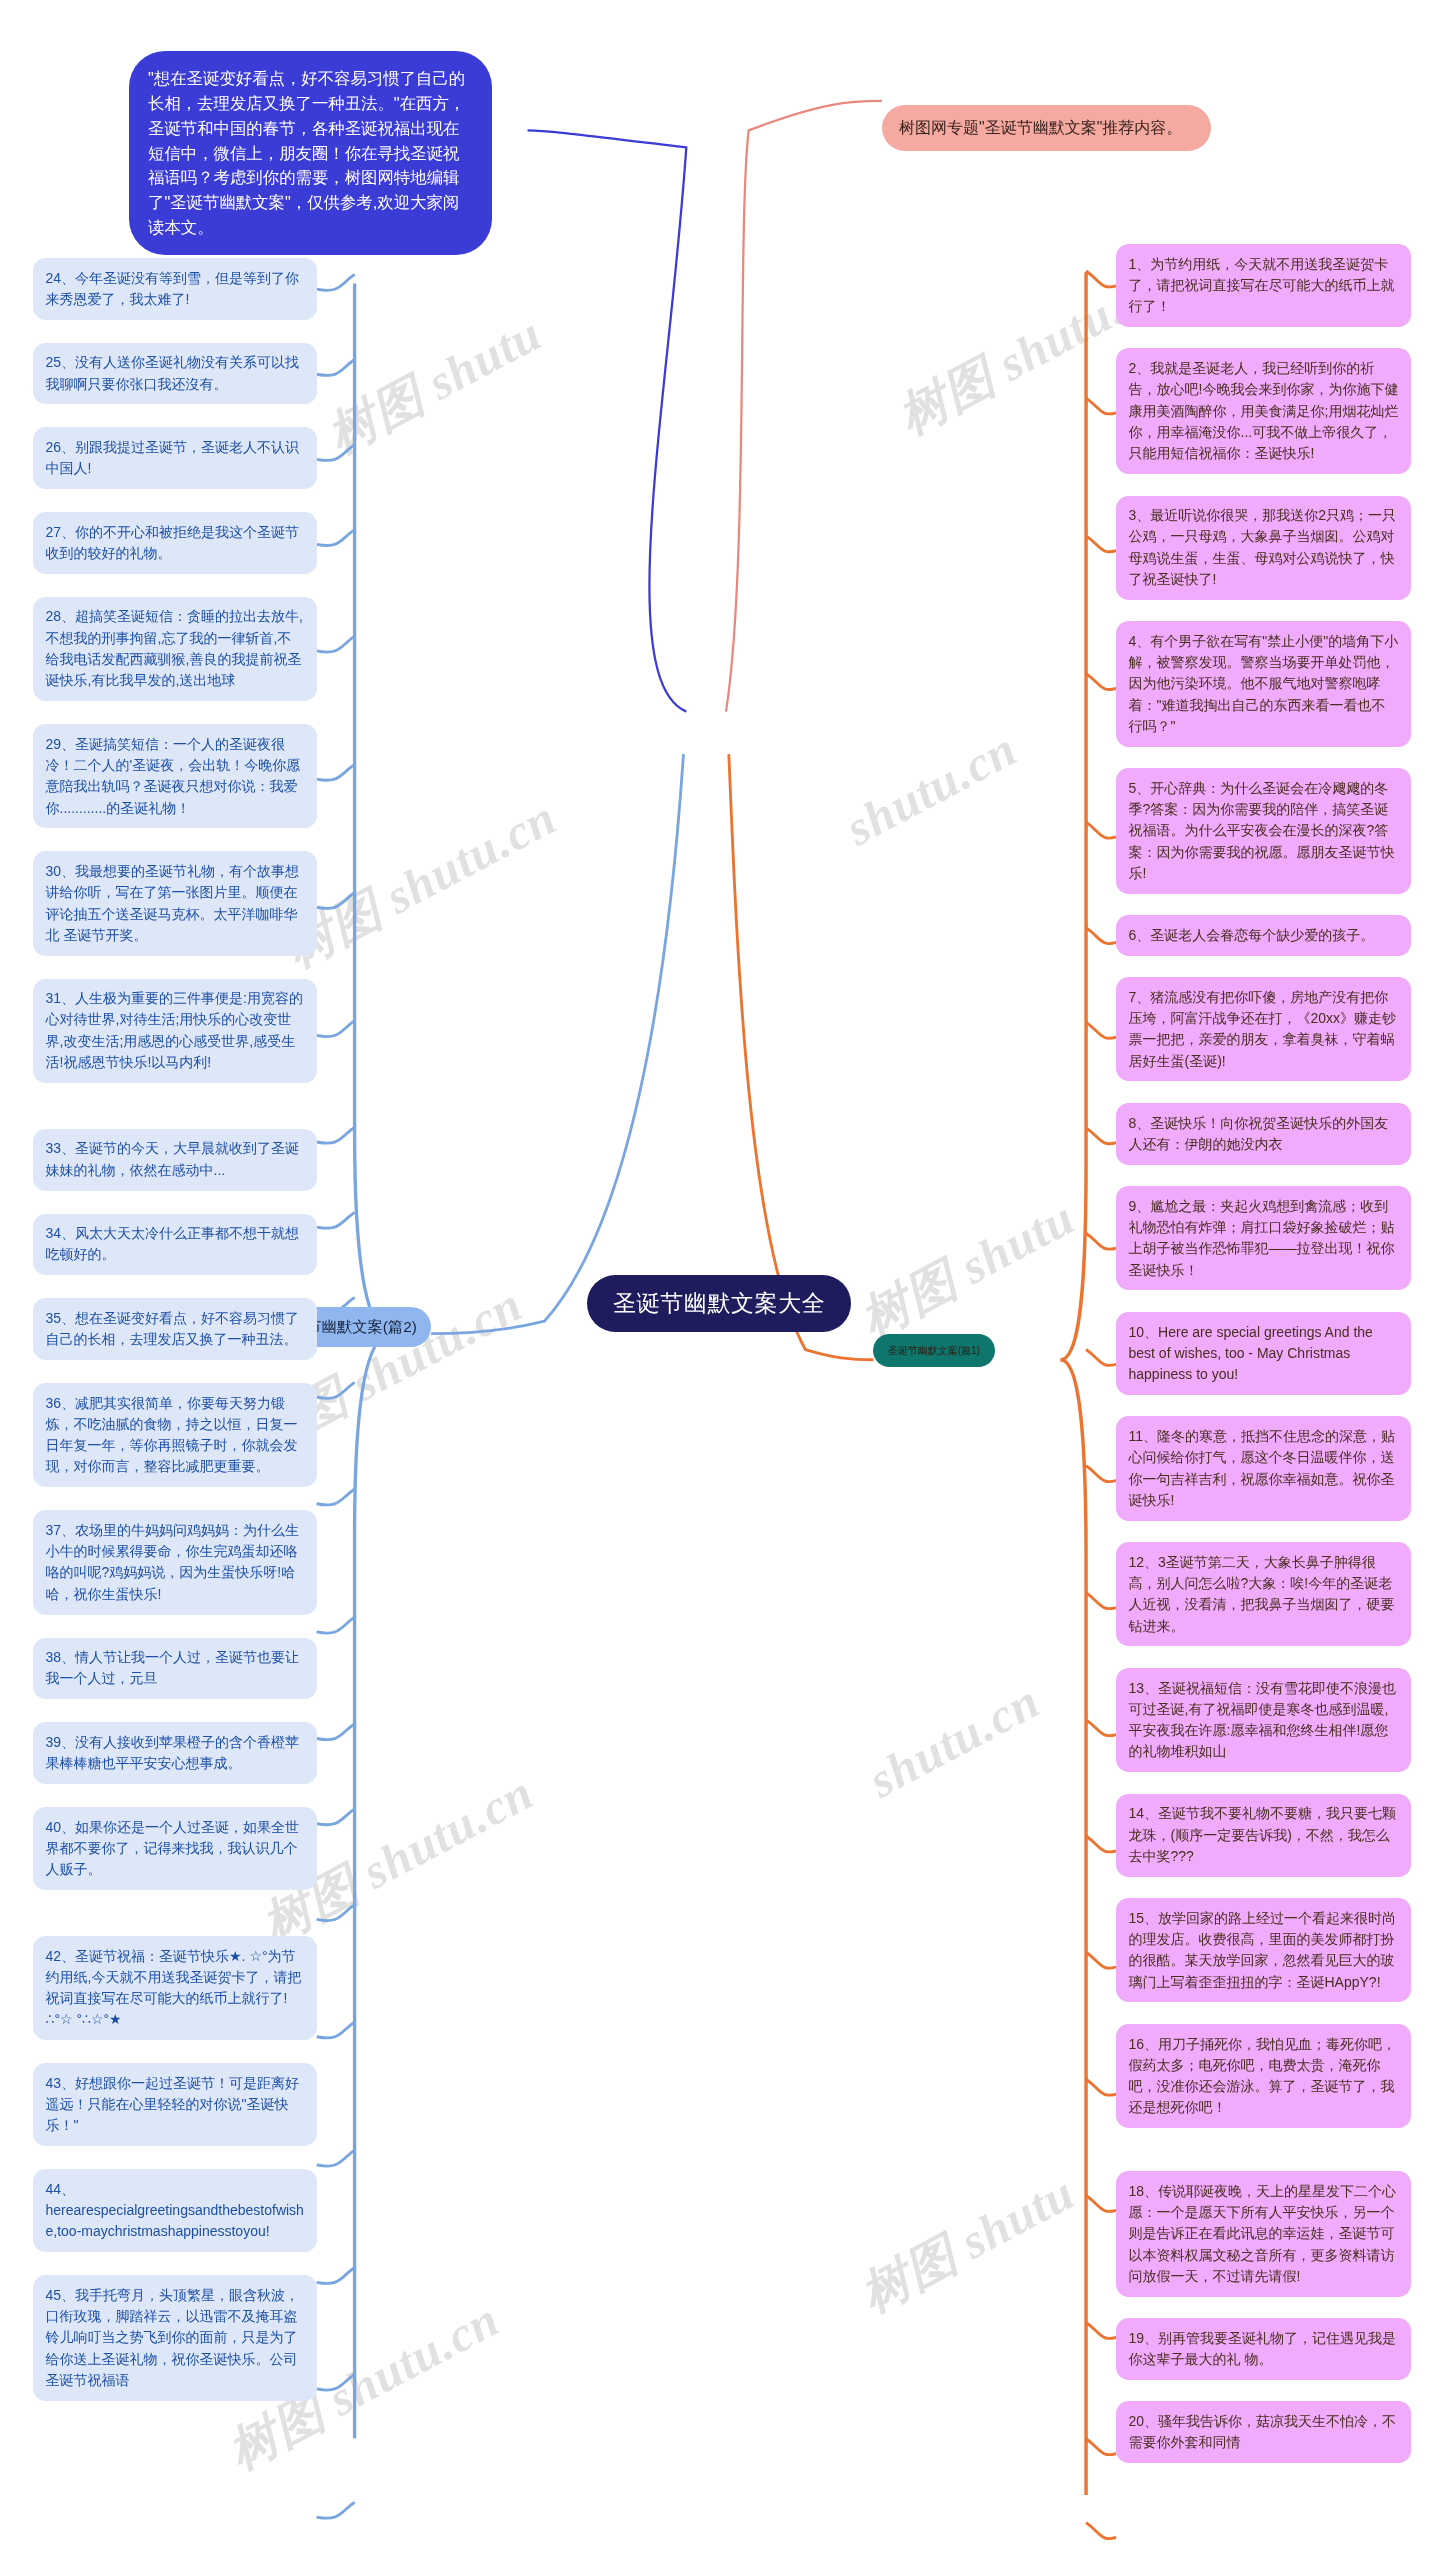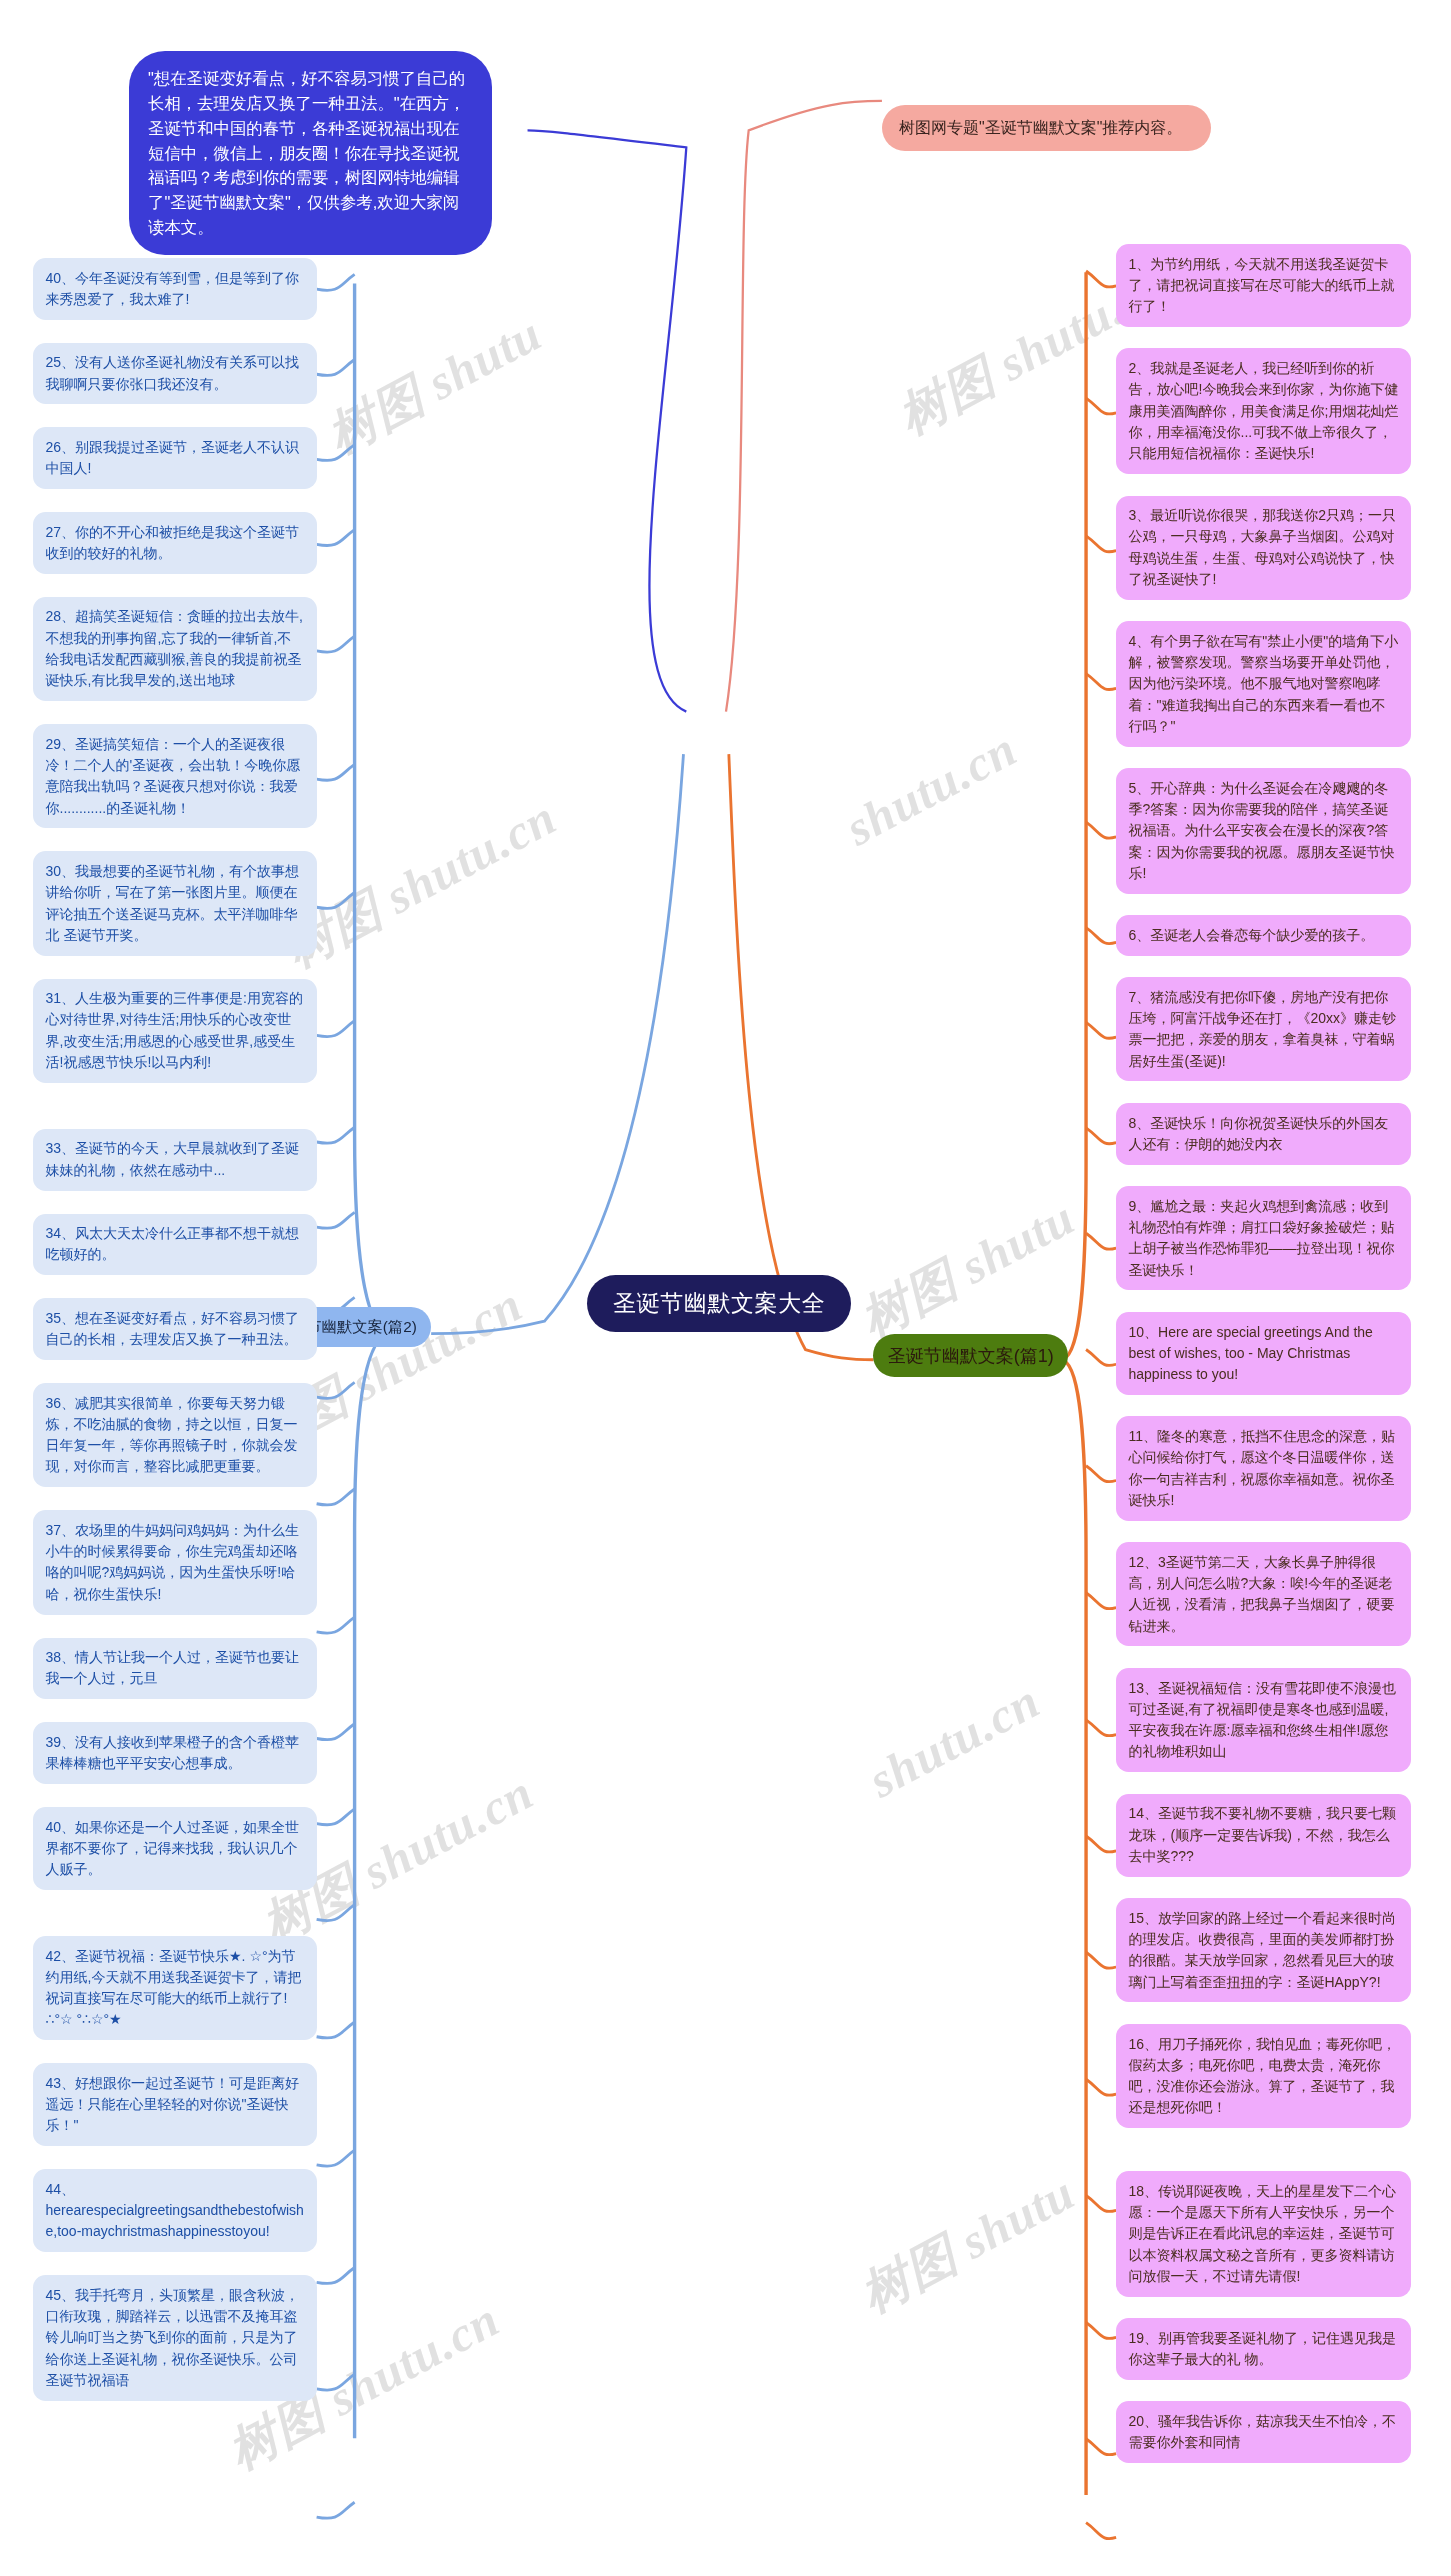--- a/index.html
+++ b/index.html
@@ -31,22 +31,22 @@
   }
   .intro{
     background:#3b3bd6;color:#ffffff;border-radius:36px;
     padding:14.7px 19px;font-size:16.4px;line-height:1.52;text-align:left;
   }
   .topic-pink{
     background:#f5a9a0;color:#3b2520;border-radius:25px;
     padding:11.3px 17px;font-size:16px;line-height:1.45;
   }
   .branch-orange{
-    background:#4d7c0f;color:#2b1a0d;border-radius:23px;
-    padding:9.6px 14.7px;font-size:18px;white-space:nowrap;
+    background:#0f766e;color:#2b1a0d;border-radius:23px;
+    padding:9.6px 14.7px;font-size:10px;white-space:nowrap;
   }
   .branch-blue{
     background:#8fb6ef;color:#17243c;border-radius:23px;
     padding:9.6px 14.7px;font-size:15.3px;white-space:nowrap;
   }
 
   .leaf{
     position:absolute;box-sizing:border-box;border-radius:12.5px;
     padding:9.6px 12.5px;font-size:14px;line-height:1.52;
     word-break:break-word;
@@ -187,21 +187,21 @@
       <div class="spacer" style="height: 21.5px;"></div>
       <div class="spacer" style="height: 21.5px;"></div>
       <div class="leaf leaf-right">18、传说耶诞夜晚，天上的星星发下二个心愿：一个是愿天下所有人平安快乐，另一个则是告诉正在看此讯息的幸运娃，圣诞节可以本资料权属文秘之音所有，更多资料请访问放假一天，不过请先请假!</div>
       <div class="spacer" style="height: 21.5px;"></div>
       <div class="leaf leaf-right">19、别再管我要圣诞礼物了，记住遇见我是你这辈子最大的礼 物。</div>
       <div class="spacer" style="height: 21.5px;"></div>
       <div class="leaf leaf-right">20、骚年我告诉你，菇凉我天生不怕冷，不需要你外套和同情</div>
       <div class="spacer" style="height: 21.5px;"></div>
     </div>
   <div class="col-left" id="col-left" style="top:258px;">
-      <div class="leaf leaf-left">40、今年圣诞没有等到雪，但是等到了你来秀恩爱了，我太难了!</div>
+      <div class="leaf leaf-left">24、今年圣诞没有等到雪，但是等到了你来秀恩爱了，我太难了!</div>
       <div class="spacer" style="height: 23px;"></div>
       <div class="leaf leaf-left">25、没有人送你圣诞礼物没有关系可以找我聊啊只要你张口我还沒有。</div>
       <div class="spacer" style="height: 23px;"></div>
       <div class="leaf leaf-left">26、别跟我提过圣诞节，圣诞老人不认识中国人!</div>
       <div class="spacer" style="height: 23px;"></div>
       <div class="leaf leaf-left">27、你的不开心和被拒绝是我这个圣诞节收到的较好的礼物。</div>
       <div class="spacer" style="height: 23px;"></div>
       <div class="leaf leaf-left">28、超搞笑圣诞短信：贪睡的拉出去放牛,不想我的刑事拘留,忘了我的一律斩首,不给我电话发配西藏驯猴,善良的我提前祝圣诞快乐,有比我早发的,送出地球</div>
       <div class="spacer" style="height: 23px;"></div>
       <div class="leaf leaf-left">29、圣诞搞笑短信：一个人的圣诞夜很冷！二个人的'圣诞夜，会出轨！今晚你愿意陪我出轨吗？圣诞夜只想对你说：我爱你............的圣诞礼物！</div>

